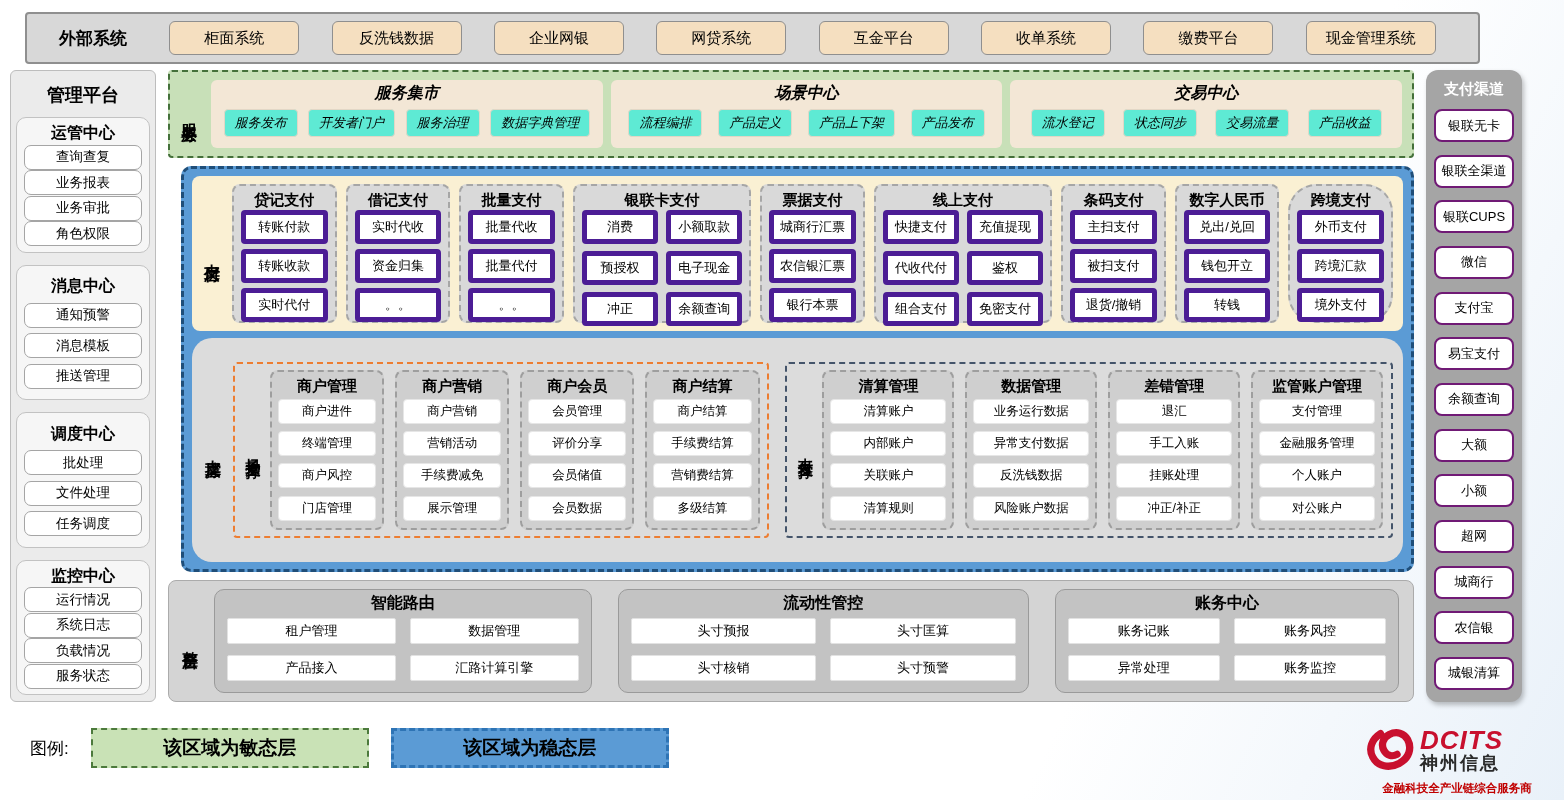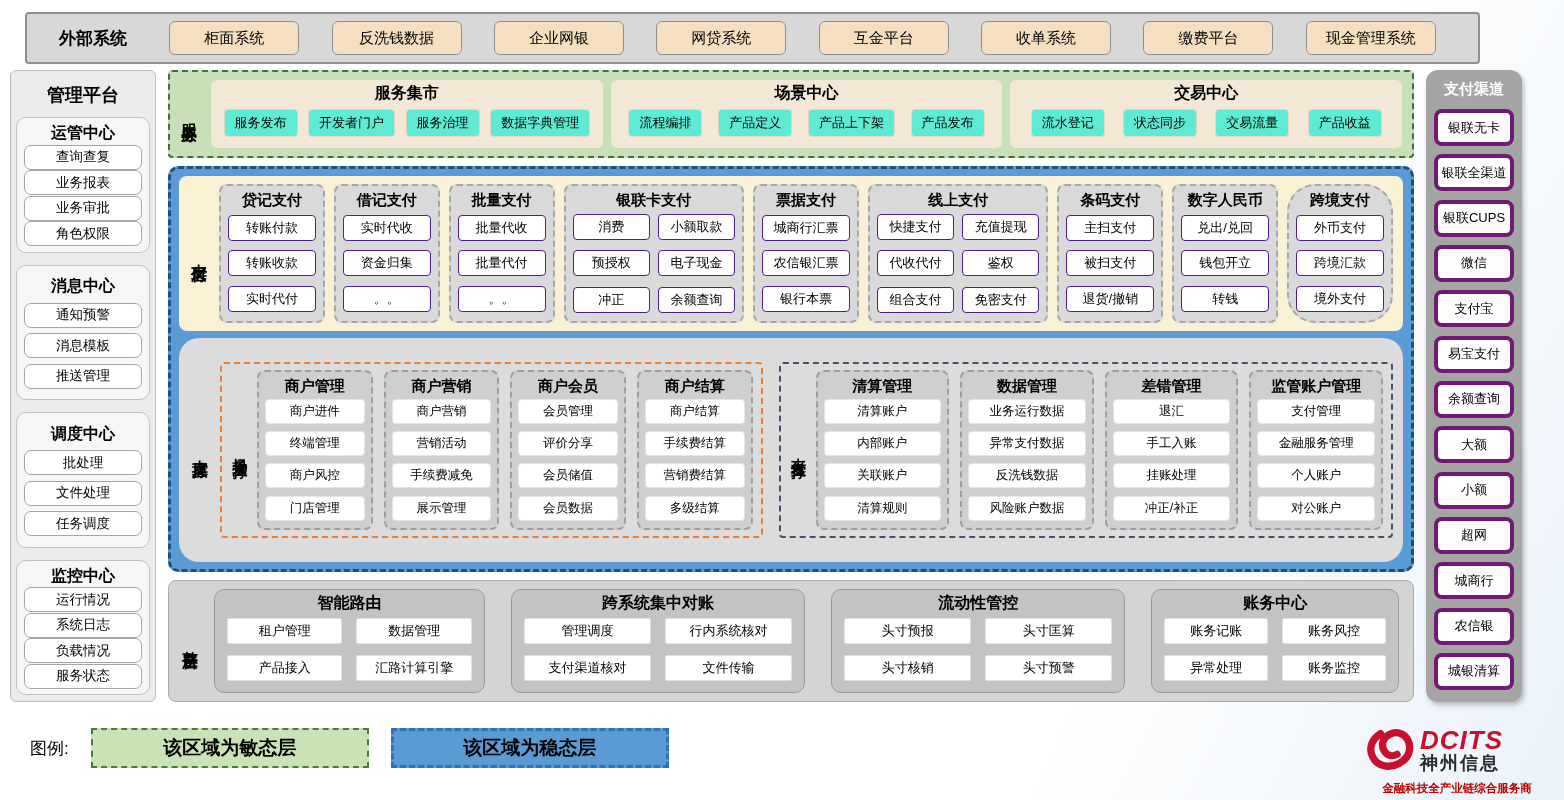--- a/index.html
+++ b/index.html
@@ -53,48 +53,48 @@
     writing-mode:vertical-rl;text-orientation:upright;
     font-weight:700;font-size:16px;letter-spacing:2px;
     display:flex;align-items:center;justify-content:center;white-space:nowrap;
   }
   
   .service{
     height:88px;box-sizing:border-box;
     background:#c8e0b8;border:2px dashed #44703a;border-radius:4px;
     display:flex;gap:12px;padding:8px 10px 8px 8px;
   }
-  .service-sections{flex:1;display:flex;gap:8px;}
+  .service-sections{flex:1;display:flex;gap:8px;font-style:italic;}
   .svc{flex:1;background:#f3e7d6;border-radius:6px;padding:3px 10px 6px;display:flex;flex-direction:column;min-width:0;}
   .svc-title{font-weight:700;font-size:16px;text-align:center;}
   .svc-items{flex:1;display:flex;align-items:center;justify-content:space-evenly;gap:8px;}
   .svc-btn{
     background:#5eead4;border:1px solid #e2d7c6;border-radius:4px;
     padding:4px 10px;font-size:13px;white-space:nowrap;
   }
   
   .stable{
     flex:1;box-sizing:border-box;
     background:#5b9bd5;border:3px dashed #1f4e79;border-radius:10px;
-    padding:7px 8px;display:flex;flex-direction:column;gap:7px;min-height:0;
+    padding:7px 8px;display:flex;flex-direction:column;gap:7px;min-height:0;margin-left:13px;
   }
   .pay{
     flex:168 1 0;background:#faf0d3;border-radius:8px;
     display:flex;gap:10px;padding:8px 10px 8px 9px;min-height:0;
   }
   .pay-cols{flex:1;display:flex;gap:9px;min-width:0;}
   .pcol{
     background:#d9d9d9;border:2px dashed #a6a6a6;border-radius:8px;
     padding:5px 7px;display:flex;flex-direction:column;min-width:0;box-sizing:border-box;
   }
   .pcol .title{font-weight:700;font-size:15px;text-align:center;white-space:nowrap;}
   .pcol-items{flex:1;display:flex;flex-direction:column;justify-content:space-evenly;gap:5px;}
   .pcol-items.grid2{display:grid;grid-template-columns:1fr 1fr;gap:7px 8px;align-content:space-evenly;}
   .pbtn{
-    background:#fff;border-radius:4px;border:1px solid #4c1d95;
+    background:#fff;border-radius:4px;border:5px solid #4c1d95;
     font-size:13px;text-align:center;padding:3px 3px;white-space:nowrap;overflow:hidden;
   }
   
   .support{
     flex:212 1 0;background:#dcdcdc;border-radius:20px;
     display:flex;gap:10px;padding:24px 10px;min-height:0;
   }
   .support-groups{flex:1;display:flex;gap:16px;min-width:0;}
   .sgroup{
     display:flex;gap:8px;border:2px dashed #888;border-radius:4px;
@@ -132,21 +132,21 @@
   
   .right{
     width:96px;box-sizing:border-box;
     background:#a5a5a5;border-radius:12px;
     padding:10px 8px 12px;display:flex;flex-direction:column;
     box-shadow:2px 3px 5px rgba(0,0,0,.25);
   }
   .right-title{color:#fff;font-weight:700;font-size:15px;text-align:center;white-space:nowrap;}
   .right-list{flex:1;display:flex;flex-direction:column;justify-content:space-between;margin-top:10px;}
   .rbtn{
-    background:#fff;border:4px solid #701a75;border-radius:8px;
+    background:#fff;border:2px solid #701a75;border-radius:8px;
     height:29px;display:flex;align-items:center;justify-content:center;
     font-size:13px;white-space:nowrap;
   }
   
   .footer{position:relative;height:100px;margin:0 0 0 30px;display:flex;align-items:center;}
   .legend{display:flex;align-items:center;gap:22px;margin-top:-8px;}
   .legend-label{font-size:17px;}
   .legend-box{
     width:278px;height:40px;display:flex;align-items:center;justify-content:center;
     font-size:19px;font-weight:600;box-sizing:border-box;
@@ -427,29 +427,20 @@
             <div class="igroup" style="flex: 1.05 1 0px;">
               <div class="title">智能路由</div>
               <div class="igroup-items">
                 <div class="ibtn">租户管理</div>
                 <div class="ibtn">数据管理</div>
                 <div class="ibtn">产品接入</div>
                 <div class="ibtn">汇路计算引擎</div>
               </div>
             </div>
             <div class="igroup" style="flex: 1.15 1 0px;">
-              <div class="title">跨系统集中对账</div>
-              <div class="igroup-items">
-                <div class="ibtn">管理调度</div>
-                <div class="ibtn">行内系统核对</div>
-                <div class="ibtn">支付渠道核对</div>
-                <div class="ibtn">文件传输</div>
-              </div>
-            </div>
-            <div class="igroup" style="flex: 1.15 1 0px;">
               <div class="title">流动性管控</div>
               <div class="igroup-items">
                 <div class="ibtn">头寸预报</div>
                 <div class="ibtn">头寸匡算</div>
                 <div class="ibtn">头寸核销</div>
                 <div class="ibtn">头寸预警</div>
               </div>
             </div>
             <div class="igroup" style="flex: 0.95 1 0px;">
               <div class="title">账务中心</div>

